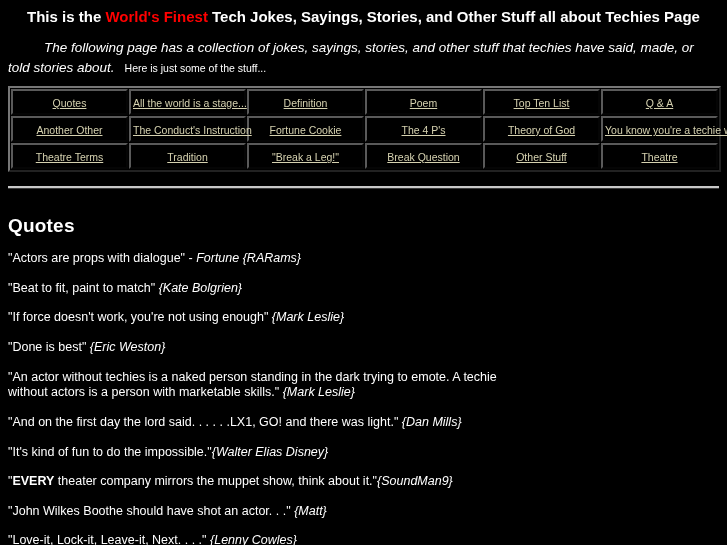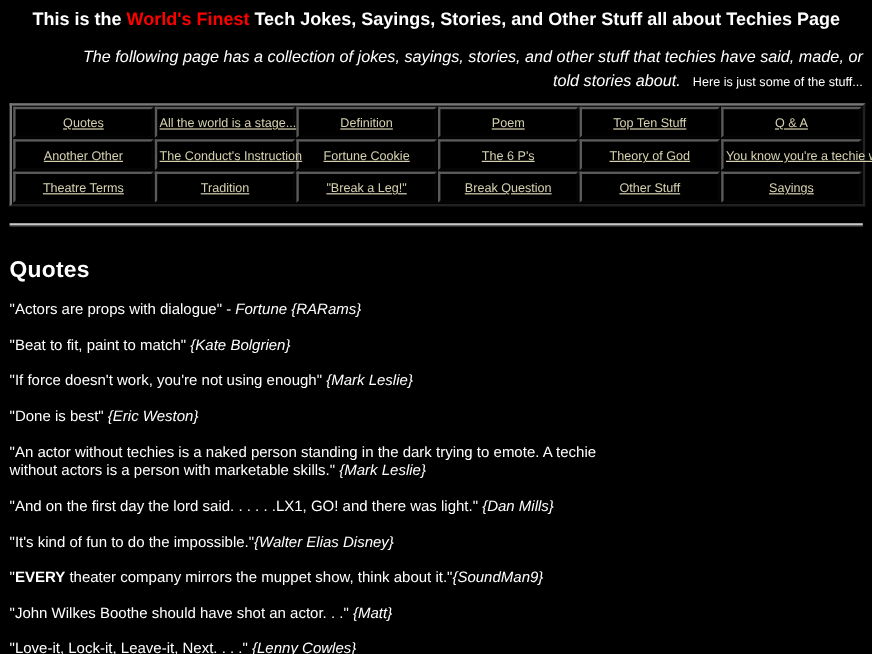--- a/index.html
+++ b/index.html
@@ -31,21 +31,20 @@
     color: #ff0000;
     font-weight: bold;
   }
   .intro {
     font-style: italic;
     font-size: 13.5px;
     line-height: 1.45;
     margin: 12px 0 0 0;
     text-indent: 36px;
     color: #ffffff;
-    text-align: right;
   }
   .intro .small {
     font-style: normal;
     font-size: 10.5px;
     padding-left: 10px;
   }
   table.navtable {
     border-collapse: separate;
     border-spacing: 1px;
     width: 713px;
@@ -107,38 +106,38 @@
 
   <p class="intro"><span>The following page has a collection of jokes, sayings, stories, and other stuff that techies have said, made, or told stories about.</span><span class="small">Here is just some of the stuff...</span></p>
 
   <table class="navtable">
     <tbody>
       <tr>
         <td><a href="#">Quotes</a></td>
         <td><a href="#">All the world is a stage...</a></td>
         <td><a href="#">Definition</a></td>
         <td><a href="#">Poem</a></td>
-        <td><a href="#">Top Ten Stuff</a></td>
+        <td><a href="#">Top Ten List</a></td>
         <td><a href="#">Q &amp; A</a></td>
       </tr>
       <tr>
         <td><a href="#">Another Other</a></td>
         <td><a href="#">The Conduct's Instruction</a></td>
         <td><a href="#">Fortune Cookie</a></td>
-        <td><a href="#">The 6 P's</a></td>
+        <td><a href="#">The 4 P's</a></td>
         <td><a href="#">Theory of God</a></td>
         <td><a href="#">You know you're a techie when...</a></td>
       </tr>
       <tr>
         <td><a href="#">Theatre Terms</a></td>
         <td><a href="#">Tradition</a></td>
         <td><a href="#">"Break a Leg!"</a></td>
         <td><a href="#">Break Question</a></td>
         <td><a href="#">Other Stuff</a></td>
-        <td><a href="#">Sayings</a></td>
+        <td><a href="#">Theatre</a></td>
       </tr>
     </tbody>
   </table>
 
   <hr class="rule">
 
   <h2 class="section">Quotes</h2>
 
   <p class="quote"><span>"Actors are props with dialogue" - </span><span class="attrib">Fortune {RARams}</span></p>
 

